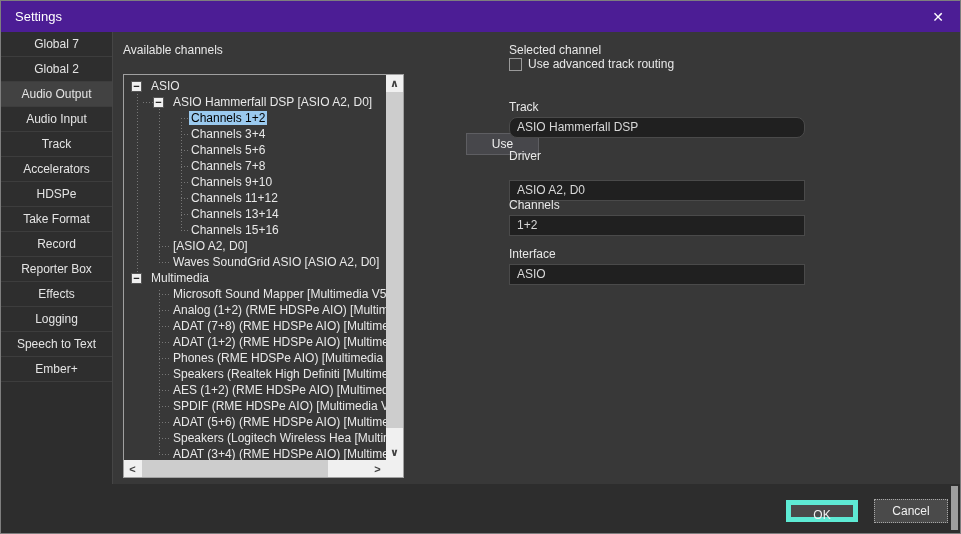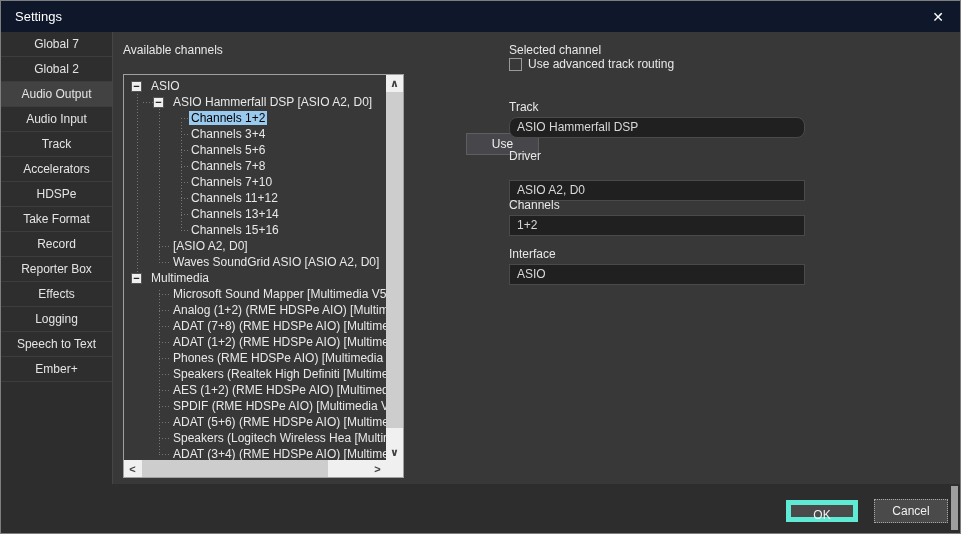--- a/index.html
+++ b/index.html
@@ -2,21 +2,21 @@
 <html><head>
 <meta charset="utf-8">
 <style>
   * { margin:0; padding:0; box-sizing:border-box; }
   html,body { width:961px; height:534px; background:#222; }
   body { font-family:"Liberation Sans","DejaVu Sans",sans-serif; font-size:12px; color:#e8e8e8; }
   #window { position:relative; width:961px; height:534px; background:#383838; overflow:hidden;
             border:1px solid #7e7e7e; }
 
   
-  .titlebar { position:absolute; left:0; top:0; width:100%; height:31px; background:#0f172a;
+  .titlebar { position:absolute; left:0; top:0; width:100%; height:31px; background:#4c1d95;
               display:flex; align-items:center; }
   .titlebar .title { margin-left:14px; color:#ffffff; font-size:13px; }
   .close-btn { position:absolute; right:10px; top:4px; width:24px; height:24px; color:#ffffff;
                font-size:14px; display:flex; align-items:center; justify-content:center; cursor:default; }
 
   
   .sidebar { position:absolute; left:0; top:31px; width:112px; height:503px; background:#2d2d2d;
              border-right:1px solid #454545; }
   .nav-item { height:25px; line-height:24px; text-align:center; color:#e4e4e4;
               border-bottom:1px solid #3d3d3d; background:#2e2e2e; cursor:default; }
@@ -112,21 +112,21 @@
       <div class="vguide" style="left:35px; top:31px; height:156px;"></div>
       <div class="vguide" style="left:57px; top:47px; height:108px;"></div>
       <div class="vguide" style="left:35px; top:215px; height:164px;"></div>
 
       <div class="tree-row lvl1"><span class="ebox">−</span><span class="elabel">ASIO</span></div>
       <div class="tree-row lvl2b"><span class="ebox">−</span><span class="elabel">ASIO Hammerfall DSP [ASIO A2, D0]</span></div>
       <div class="tree-row lvl3 sel"><span class="elabel">Channels 1+2</span></div>
       <div class="tree-row lvl3"><span class="elabel">Channels 3+4</span></div>
       <div class="tree-row lvl3"><span class="elabel">Channels 5+6</span></div>
       <div class="tree-row lvl3"><span class="elabel">Channels 7+8</span></div>
-      <div class="tree-row lvl3"><span class="elabel">Channels 7+10</span></div>
+      <div class="tree-row lvl3"><span class="elabel">Channels 9+10</span></div>
       <div class="tree-row lvl3"><span class="elabel">Channels 11+12</span></div>
       <div class="tree-row lvl3"><span class="elabel">Channels 13+14</span></div>
       <div class="tree-row lvl3"><span class="elabel">Channels 15+16</span></div>
       <div class="tree-row lvl2t"><span class="elabel">[ASIO A2, D0]</span></div>
       <div class="tree-row lvl2t"><span class="elabel">Waves SoundGrid ASIO [ASIO A2, D0]</span></div>
       <div class="tree-row lvl1"><span class="ebox">−</span><span class="elabel">Multimedia</span></div>
       <div class="tree-row lvl2t"><span class="elabel">Microsoft Sound Mapper [Multimedia V5.0</span></div>
       <div class="tree-row lvl2t"><span class="elabel">Analog (1+2) (RME HDSPe AIO) [Multimedia</span></div>
       <div class="tree-row lvl2t"><span class="elabel">ADAT (7+8) (RME HDSPe AIO) [Multimedia V</span></div>
       <div class="tree-row lvl2t"><span class="elabel">ADAT (1+2) (RME HDSPe AIO) [Multimedia V</span></div>

